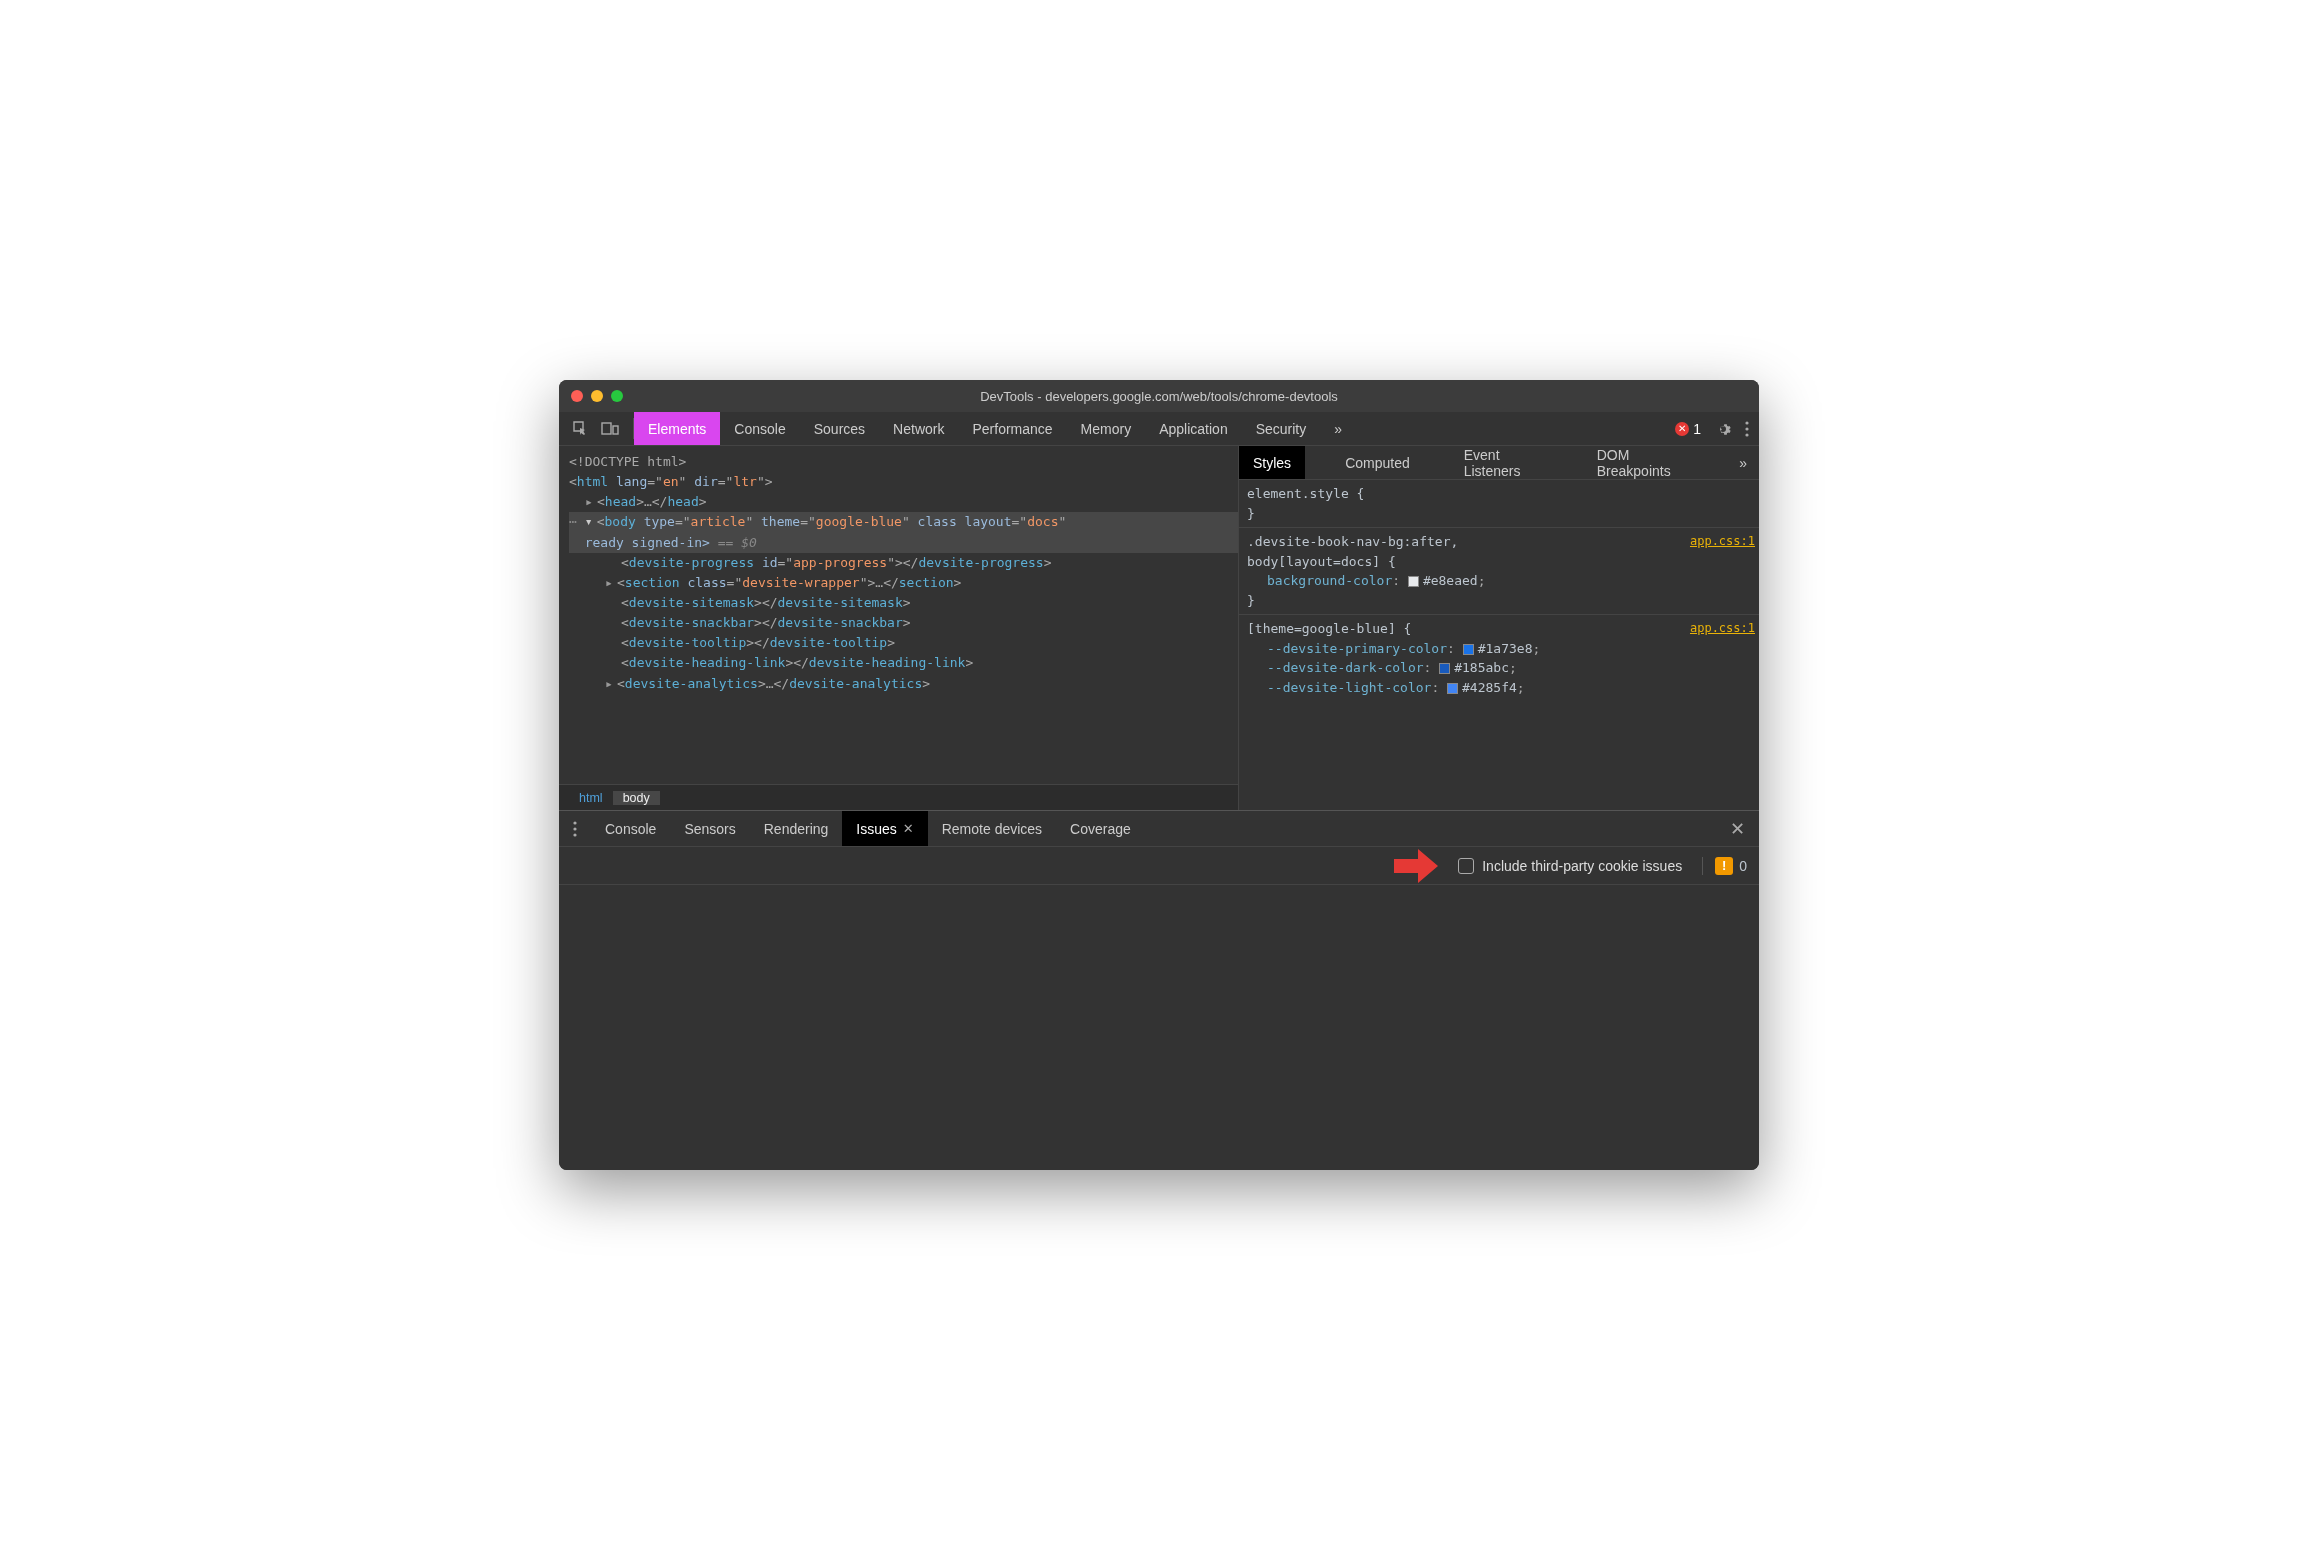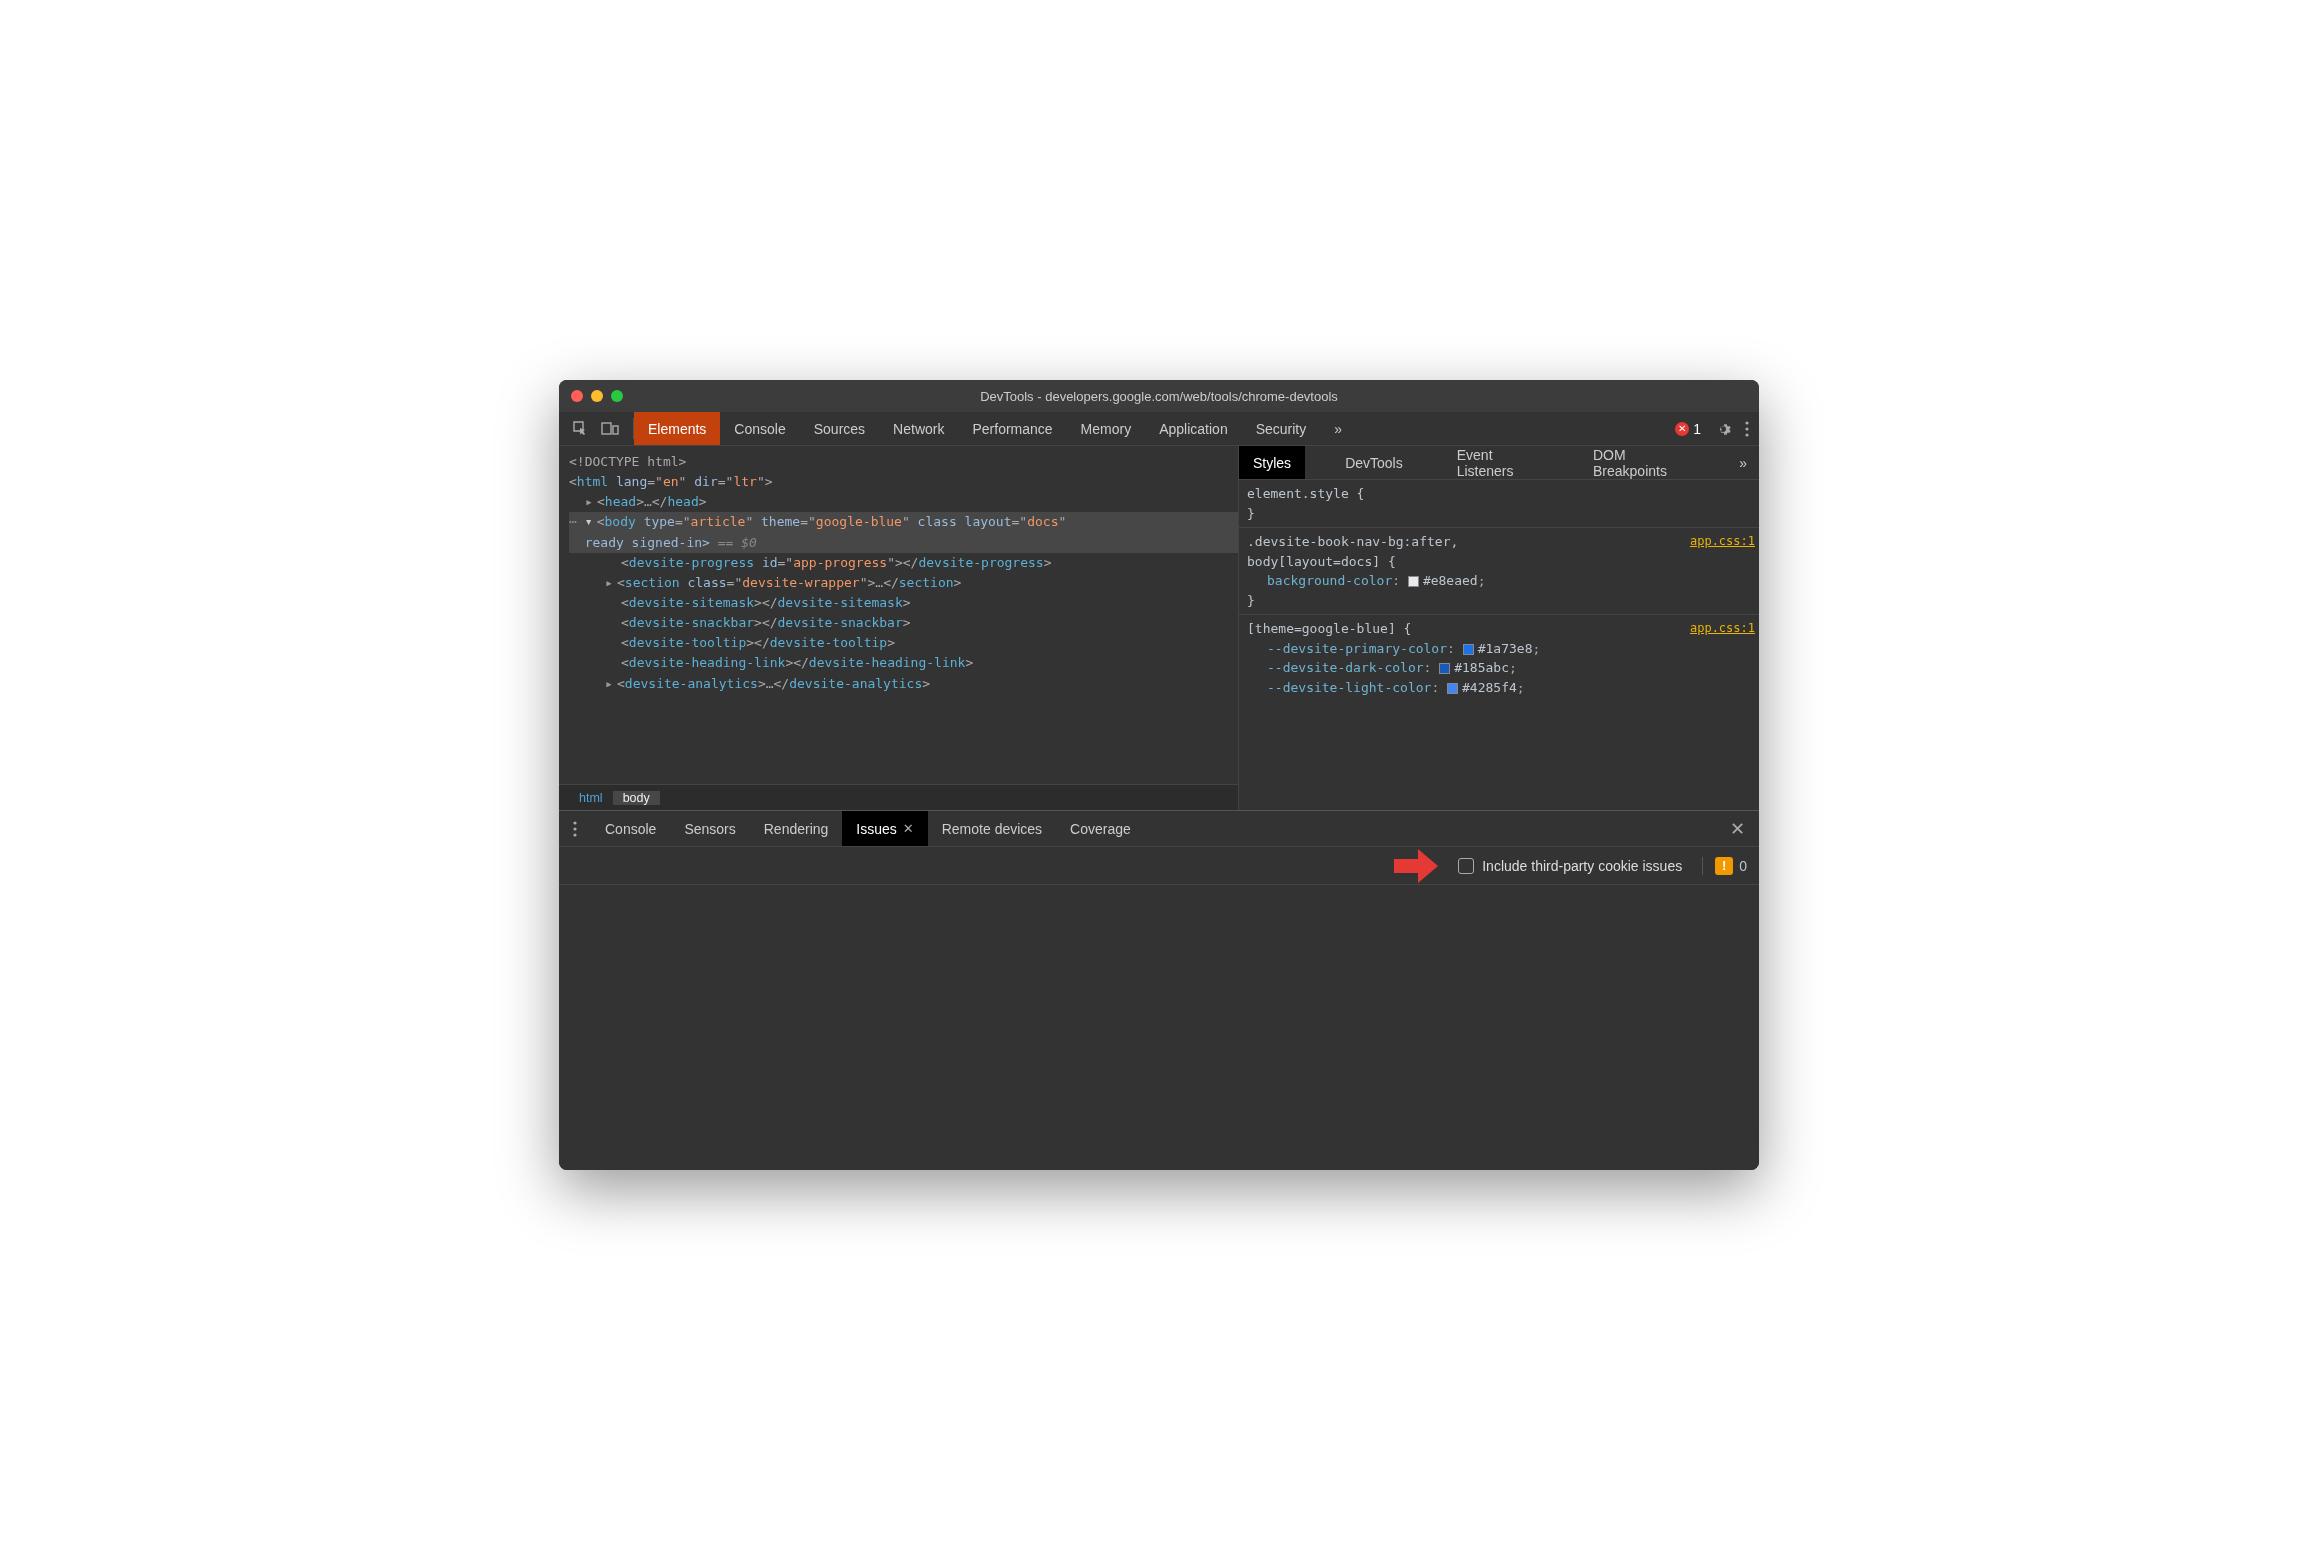--- a/index.html
+++ b/index.html
@@ -42,21 +42,21 @@
   background: #333333;
   border-bottom: 1px solid #444;
   display: flex;
   align-items: stretch;
 }
 .tb-icons { display: flex; align-items: center; gap: 12px; padding: 0 14px; }
 .tb-icon { color: #aaa; cursor: pointer; }
 .tb-sep { width: 1px; background: #555; margin: 6px 0; }
 .tabs { display: flex; align-items: stretch; flex: 1; font-size: 14px; }
 .tab { padding: 0 14px; display: flex; align-items: center; color: #ccc; cursor: pointer; }
-.tab.active { background: #c2410c; color: #fff; }
+.tab.active { background: #d946ef; color: #fff; }
 .tb-right { display: flex; align-items: center; gap: 14px; padding: 0 10px; }
 .err-badge { display: flex; align-items: center; gap: 4px; color: #fff; }
 .err-dot { width: 14px; height: 14px; border-radius: 50%; background: #e53935; display: flex; align-items: center; justify-content: center; font-size: 10px; color: #fff; }
 
 .panels { display: flex; flex: 1; min-height: 0; }
 .left { flex: 1; display: flex; flex-direction: column; min-width: 0; border-right: 1px solid #444; }
 .right { width: 520px; display: flex; flex-direction: column; }
 
 .dom {
   flex: 1;
@@ -277,21 +277,21 @@
       </div>
       <div class="breadcrumb">
         <span class="bc-item first">html</span>
         <span class="bc-item sel">body</span>
       </div>
     </div>
 
     <div class="right">
       <div class="styles-tabs">
         <div class="st-tab active">Styles</div>
-        <div class="st-tab">DevTools</div>
+        <div class="st-tab">Computed</div>
         <div class="st-tab">Event Listeners</div>
         <div class="st-tab">DOM Breakpoints</div>
         <div class="st-more">»</div>
       </div>
       <div class="styles-body">
         <div class="rule">
           <div class="sel-txt">element.style {</div>
           <div class="sel-txt">}</div>
         </div>
         <div class="rule">

